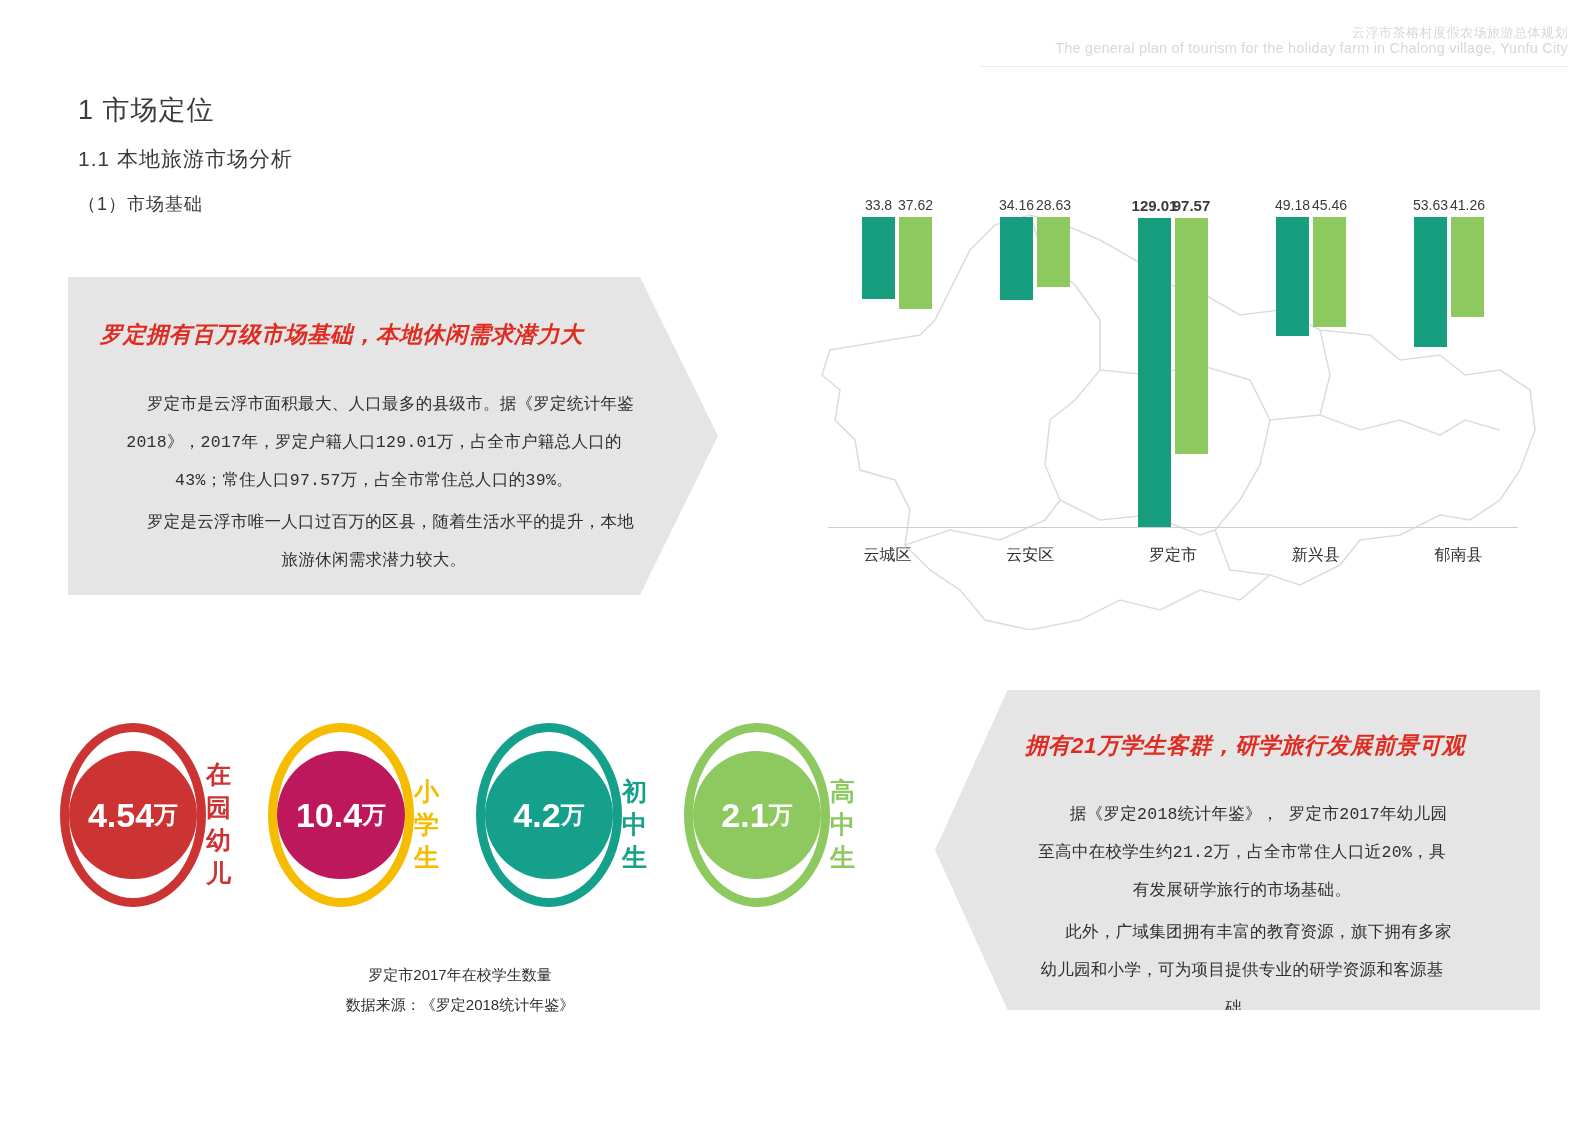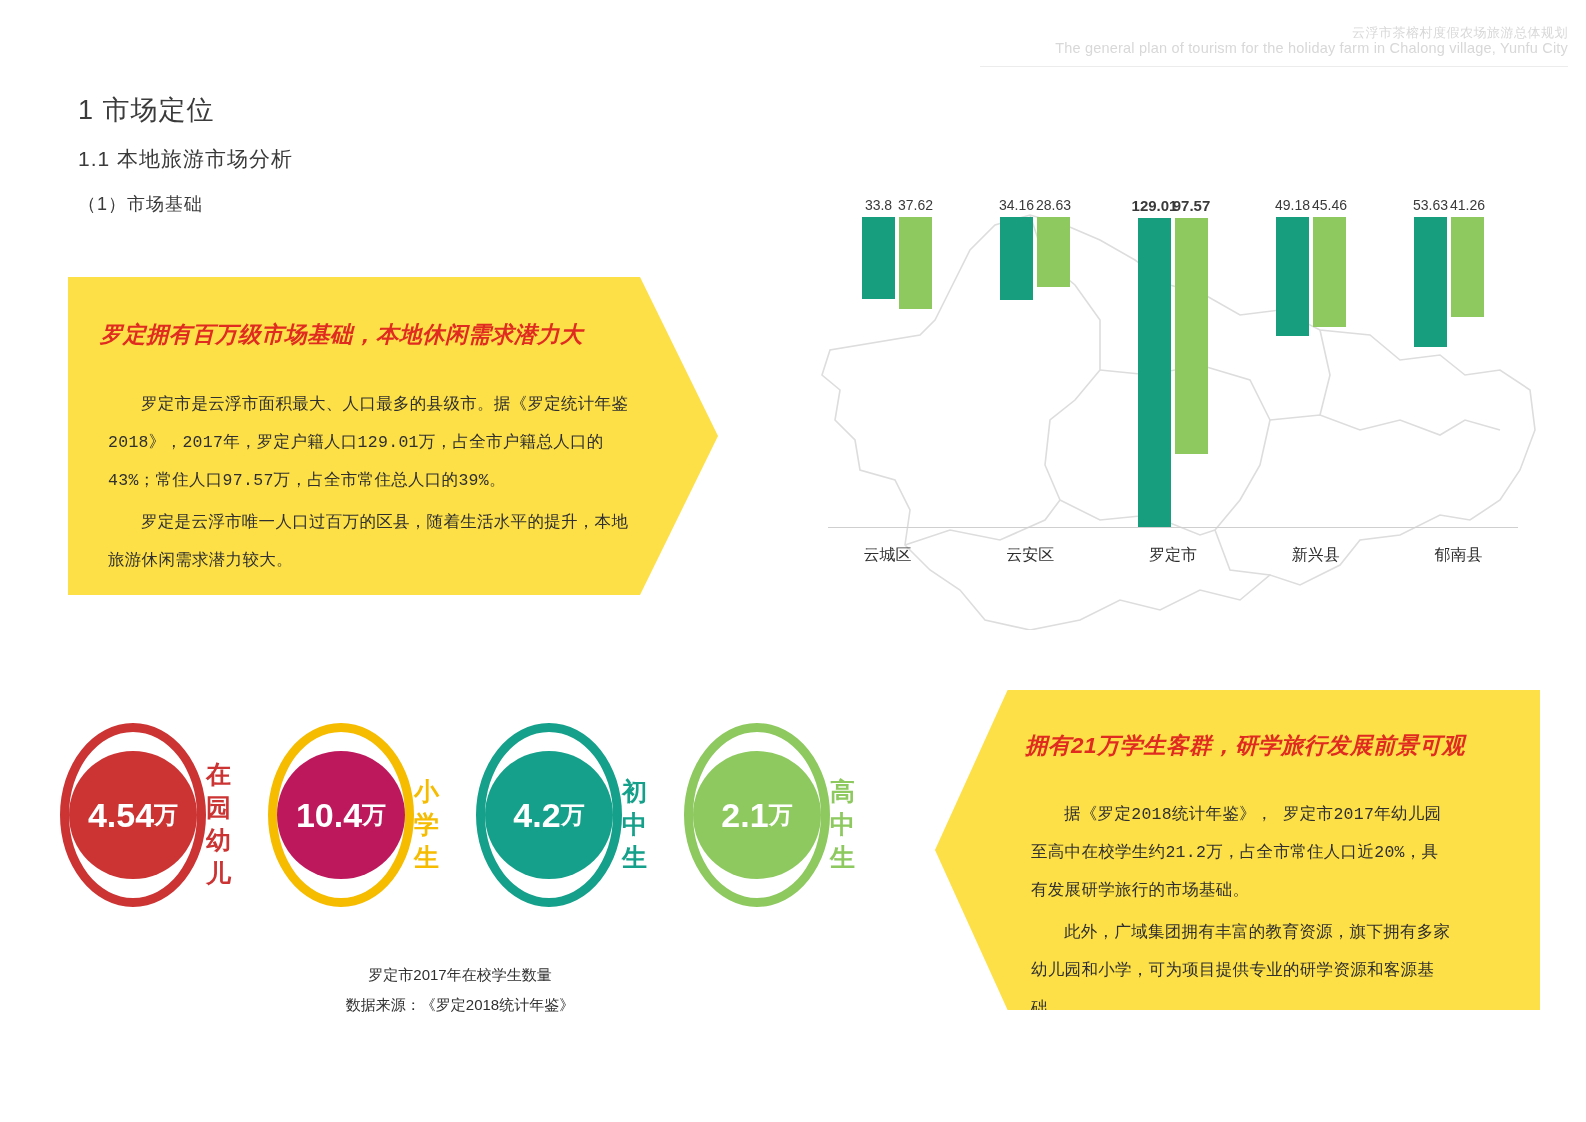--- a/index.html
+++ b/index.html
@@ -71,21 +71,22 @@
     left: 78px;
     top: 192px;
     font-size: 18px;
     color: #3b3b3b;
     letter-spacing: 1px;
   }
 
   
   .callout {
     position: absolute;
-    background: #fde047;
+    background: #e5e5e5;
+    text-align: center;
   }
   .callout-left {
     left: 68px;
     top: 277px;
     width: 650px;
     height: 318px;
     clip-path: polygon(0 0, 88% 0, 100% 50%, 88% 100%, 0 100%);
   }
   .callout-right {
     left: 935px;

